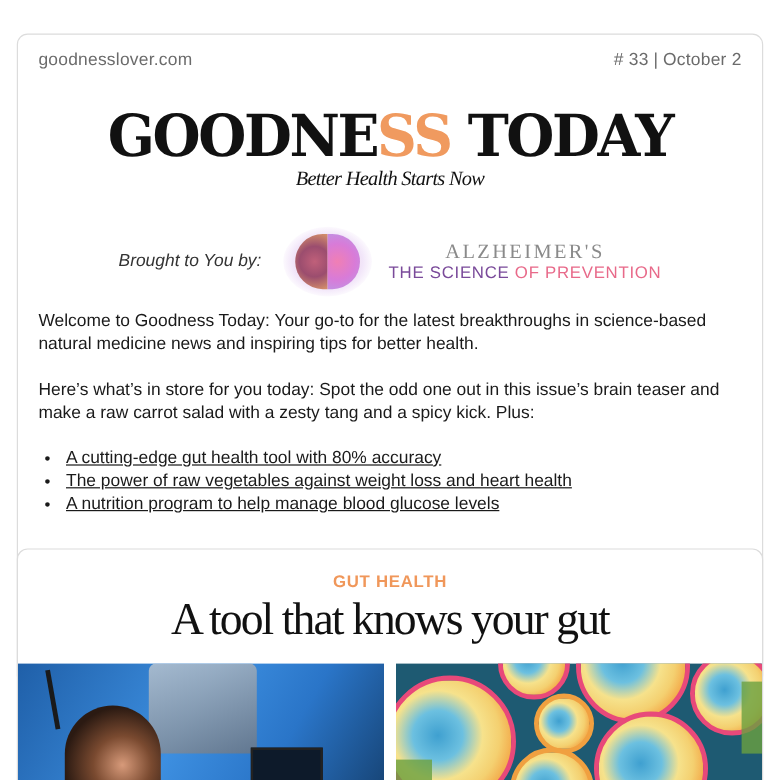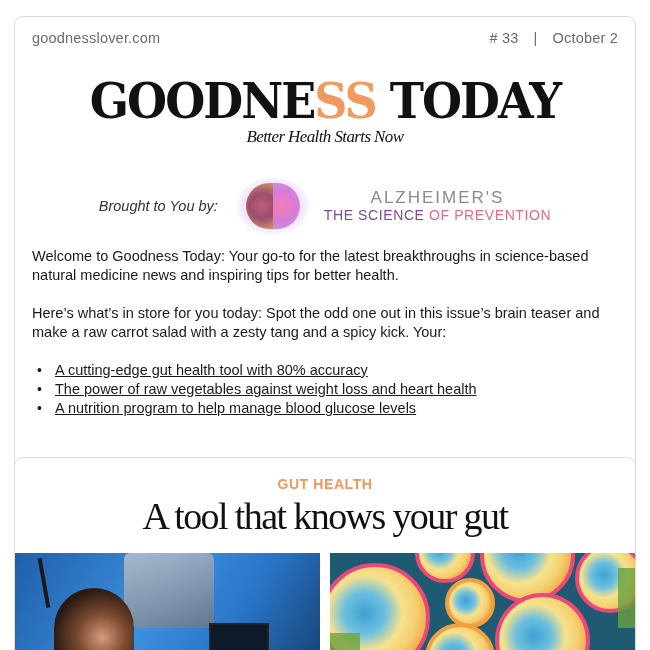--- a/index.html
+++ b/index.html
@@ -3,25 +3,25 @@
 <meta charset="utf-8">
 <style>
   * { box-sizing: border-box; margin: 0; padding: 0; }
   html, body { width: 650px; height: 650px; overflow: hidden; background: #ffffff; }
   body { font-family: "Liberation Sans", sans-serif; color: #1a1a1a; position: relative; }
 
   .card {
     position: absolute; left: 14px; width: 622px;
     border: 1px solid #dcdcdc; border-radius: 9px; background: #fff;
   }
-  .card-top { top: 16px; height: 544px; }
+  .card-top { top: 28px; height: 544px; }
   .card-bottom { top: 457px; height: 220px; overflow: hidden; }
 
   .meta-row { position: absolute; top: 13px; left: 17px; right: 17px; display: flex; justify-content: space-between; font-size: 14.5px; color: #6b6b6b; letter-spacing: 0.2px; }
-  .meta-right { display: flex; gap: 15px; }
+  .meta-right { display: flex; gap: 4px; }
 
   .masthead { position: absolute; top: 60px; left: 0; right: 0; text-align: center; }
   .logo {
     font-family: "DejaVu Serif", "Liberation Serif", serif; font-size: 46px; font-weight: bold;
     letter-spacing: -2px; color: #111; line-height: 48px; transform: scaleY(1.05); display: inline-block; position: relative;
   }
   .logo .dot { color: #f09a5f; }
   .tagline {
     font-family: "Liberation Serif", serif; font-style: italic; font-size: 17px; color: #111;
     letter-spacing: -0.6px; margin-top: 2px;
@@ -38,21 +38,21 @@
   }
   .brain .right-half {
     position: absolute; left: 37px; top: 6px; width: 27px; height: 46px; border-radius: 0 27px 27px 0;
     background: radial-gradient(circle at 30% 50%, #f07fb4 0%, #d87bd8 50%, #b89ae8 100%);
   }
   .brain .splash {
     position: absolute; left: 0; top: 0; width: 74px; height: 58px; border-radius: 50%;
     background: radial-gradient(ellipse at center, rgba(240,170,120,0.35) 0%, rgba(200,150,230,0.25) 55%, rgba(255,255,255,0) 75%);
   }
   .sponsor-text { display: flex; flex-direction: column; align-items: center; line-height: 1.1; }
-  .sponsor-title { font-size: 17px; letter-spacing: 2px; color: #8a8a8a; font-weight: normal; }
+  .sponsor-title { font-size: 17px; letter-spacing: 2px; color: #8a8a8a; font-weight: normal; font-family: Liberation Serif, serif; }
   .sponsor-sub { font-size: 14px; letter-spacing: 0.6px; }
   .sponsor-sub .a { color: #7a4a9a; }
   .sponsor-sub .b { color: #e86a8a; }
 
   .intro { position: absolute; top: 230px; left: 17px; right: 20px; font-size: 14.5px; line-height: 19px; color: #1a1a1a; }
   .intro p { margin-bottom: 19px; }
   .intro b { font-weight: normal; }
   .intro ul { list-style: none; margin-top: 0; }
   .intro li { position: relative; padding-left: 23px; text-decoration: underline; }
   .intro li::before { content: "•"; position: absolute; left: 5px; top: 0; font-size: 14px; }
@@ -99,21 +99,21 @@
       <div class="right-half"></div>
     </div>
     <div class="sponsor-text">
       <span class="sponsor-title">ALZHEIMER'S</span>
       <span class="sponsor-sub"><span class="a">THE SCIENCE </span><span class="b">OF PREVENTION</span></span>
     </div>
   </div>
 
   <div class="intro">
     <p><b>Welcome to Goodness Today:</b><span> Your go-to for the latest breakthroughs in science-based natural medicine news and inspiring tips for better health.</span></p>
-    <p><b>Here’s what’s in store for you today:</b><span> Spot the odd one out in this issue’s brain teaser and make a raw carrot salad with a zesty tang and a spicy kick. </span><b>Your:</b></p>
+    <p><b>Here’s what’s in store for you today:</b><span> Spot the odd one out in this issue’s brain teaser and make a raw carrot salad with a zesty tang and a spicy kick. </span><b>Plus:</b></p>
     <ul>
       <li>A cutting-edge gut health tool with 80% accuracy</li>
       <li>The power of raw vegetables against weight loss and heart health</li>
       <li>A nutrition program to help manage blood glucose levels</li>
     </ul>
   </div>
 </div>
 
 <div class="card card-bottom">
   <div class="section-kicker">GUT HEALTH</div>

